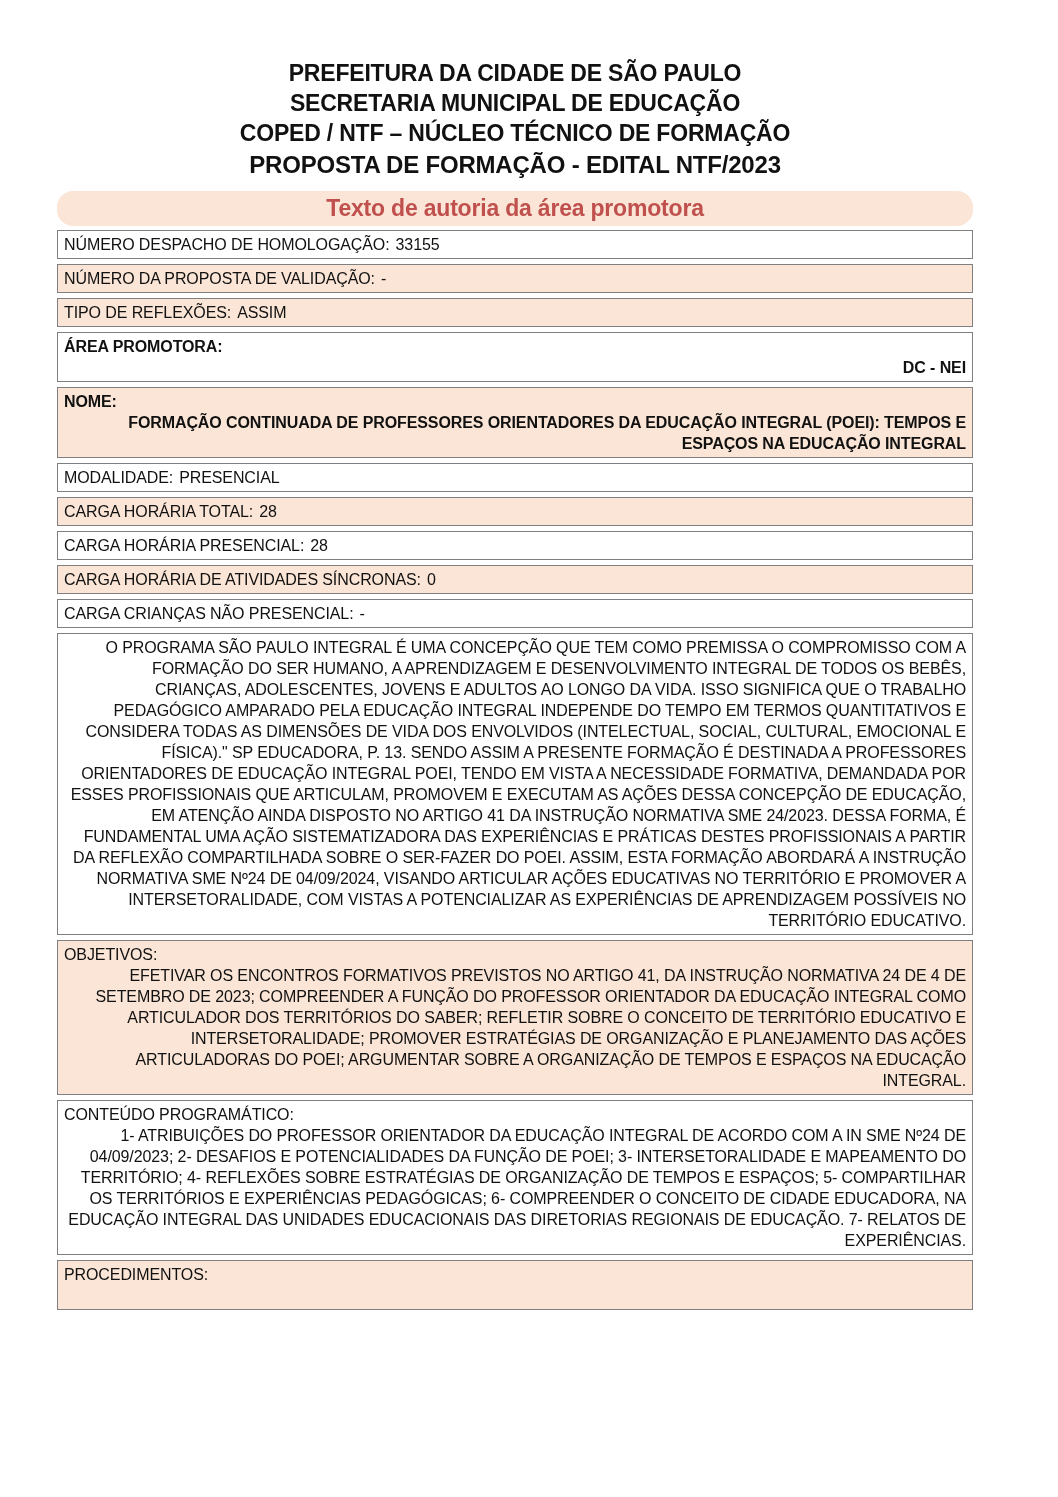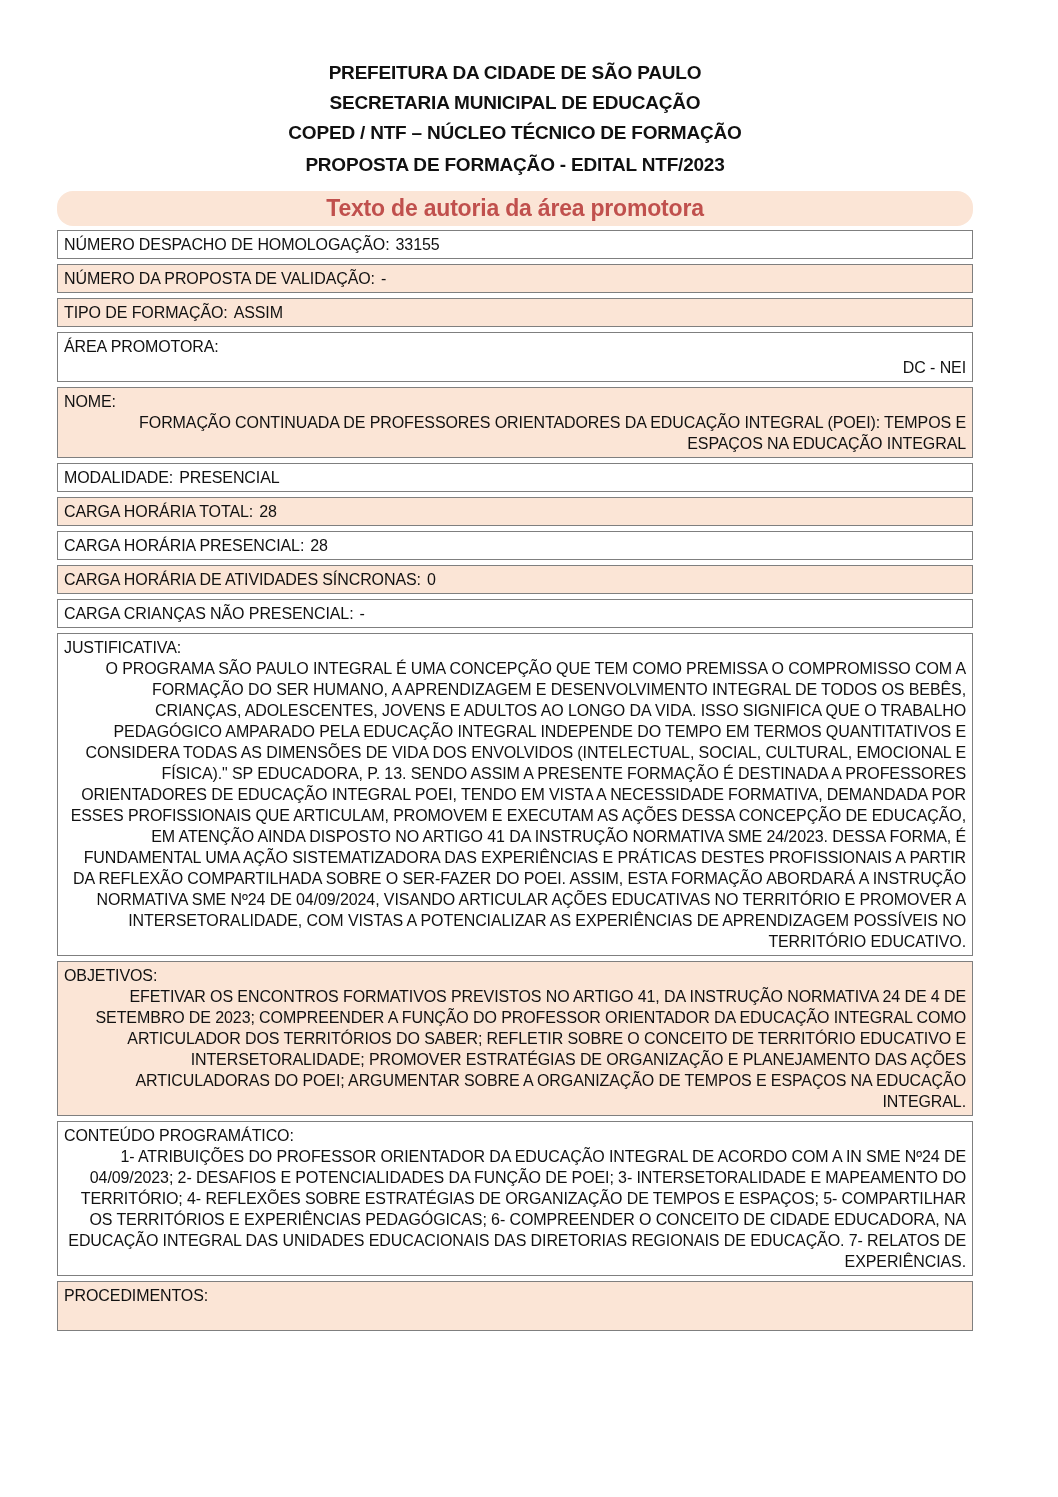--- a/index.html
+++ b/index.html
@@ -11,41 +11,41 @@
   }
   *{box-sizing:border-box;margin:0;padding:0;}
   html,body{background:#ffffff;}
   body{
     width:1058px;height:1497px;overflow:hidden;
     font-family:"Liberation Sans","DejaVu Sans",sans-serif;
     color:var(--text);
   }
   .page{width:1058px;height:1497px;padding-top:58px;}
   .header{width:916px;margin:0 0 0 57px;text-align:center;}
-  .hline{font-weight:bold;font-size:19px;line-height:30px;letter-spacing:-0.2px;}
-  .htitle{font-weight:bold;font-size:19px;line-height:33px;letter-spacing:-0.2px;}
+  .hline{font-weight:bold;font-size:23px;line-height:30px;letter-spacing:-0.2px;}
+  .htitle{font-weight:bold;font-size:24px;line-height:33px;letter-spacing:-0.2px;}
   .content{width:916px;margin-left:57px;}
   .banner{
     margin-top:10px;margin-bottom:4px;
     background:var(--banner-bg);
     color:var(--banner-text);
     font-weight:bold;font-size:23px;line-height:35px;height:35px;
     text-align:center;letter-spacing:-0.2px;border-radius:16px;
   }
   .row{
     border:1.5px solid var(--row-border);
     background:#ffffff;
     padding:3px 6px;
     margin-bottom:5px;
     font-size:16px;line-height:21px;
     min-height:28px;
     letter-spacing:-0.1px;
   }
   .row.peach{background:var(--row-highlight-bg);}
-  .row.bold{font-weight:normal;}
+  .row.bold{font-weight:bold;}
   .row .val{margin-left:6px;}
   .row .block-label{display:block;}
   .row .block-val{display:block;text-align:right;}
   .row.tall{min-height:50px;}
 </style>
 </head>
 <body>
 
 <div class="page">
 
@@ -63,21 +63,21 @@
     <div class="row">
       <span class="lbl">NÚMERO DESPACHO DE HOMOLOGAÇÃO:</span><span class="val">33155</span>
     </div>
 
     <div class="row peach">
       <span class="lbl">NÚMERO DA PROPOSTA DE VALIDAÇÃO:</span><span class="val">-</span>
     </div>
 
 
     <div class="row peach">
-      <span class="lbl">TIPO DE FORMAÇÃO:</span><span class="val">ASSIM</span>
+      <span class="lbl">TIPO DE REFLEXÕES:</span><span class="val">ASSIM</span>
     </div>
 
     <div class="row bold">
       <span class="block-label">ÁREA PROMOTORA:</span>
       <span class="block-val">DC - NEI</span>
     </div>
 
     <div class="row peach bold">
       <span class="block-label">NOME:</span>
       <span class="block-val">FORMAÇÃO CONTINUADA DE PROFESSORES ORIENTADORES DA EDUCAÇÃO INTEGRAL (POEI): TEMPOS E ESPAÇOS NA EDUCAÇÃO INTEGRAL</span>
@@ -98,21 +98,20 @@
     <div class="row peach">
       <span class="lbl">CARGA HORÁRIA DE ATIVIDADES SÍNCRONAS:</span><span class="val">0</span>
     </div>
 
     <div class="row">
       <span class="lbl">CARGA CRIANÇAS NÃO PRESENCIAL:</span><span class="val">-</span>
     </div>
 
 
     <div class="row">
-      <span class="block-label">JUSTIFICATIVA:</span>
       <span class="block-val">O PROGRAMA SÃO PAULO INTEGRAL É UMA CONCEPÇÃO QUE TEM COMO PREMISSA O COMPROMISSO COM A FORMAÇÃO DO SER HUMANO, A APRENDIZAGEM E DESENVOLVIMENTO INTEGRAL DE TODOS OS BEBÊS, CRIANÇAS, ADOLESCENTES, JOVENS E ADULTOS AO LONGO DA VIDA. ISSO SIGNIFICA QUE O TRABALHO PEDAGÓGICO AMPARADO PELA EDUCAÇÃO INTEGRAL INDEPENDE DO TEMPO EM TERMOS QUANTITATIVOS E CONSIDERA TODAS AS DIMENSÕES DE VIDA DOS ENVOLVIDOS (INTELECTUAL, SOCIAL, CULTURAL, EMOCIONAL E FÍSICA)." SP EDUCADORA, P. 13. SENDO ASSIM A PRESENTE FORMAÇÃO É DESTINADA A PROFESSORES ORIENTADORES DE EDUCAÇÃO INTEGRAL POEI, TENDO EM VISTA A NECESSIDADE FORMATIVA, DEMANDADA POR ESSES PROFISSIONAIS QUE ARTICULAM, PROMOVEM E EXECUTAM AS AÇÕES DESSA CONCEPÇÃO DE EDUCAÇÃO, EM ATENÇÃO AINDA DISPOSTO NO ARTIGO 41 DA INSTRUÇÃO NORMATIVA SME 24/2023. DESSA FORMA, É FUNDAMENTAL UMA AÇÃO SISTEMATIZADORA DAS EXPERIÊNCIAS E PRÁTICAS DESTES PROFISSIONAIS A PARTIR DA REFLEXÃO COMPARTILHADA SOBRE O SER-FAZER DO POEI. ASSIM, ESTA FORMAÇÃO ABORDARÁ A INSTRUÇÃO NORMATIVA SME Nº24 DE 04/09/2024, VISANDO ARTICULAR AÇÕES EDUCATIVAS NO TERRITÓRIO E PROMOVER A INTERSETORALIDADE, COM VISTAS A POTENCIALIZAR AS EXPERIÊNCIAS DE APRENDIZAGEM POSSÍVEIS NO TERRITÓRIO EDUCATIVO.</span>
     </div>
 
     <div class="row peach">
       <span class="block-label">OBJETIVOS:</span>
       <span class="block-val">EFETIVAR OS ENCONTROS FORMATIVOS PREVISTOS NO ARTIGO 41, DA INSTRUÇÃO NORMATIVA 24 DE 4 DE SETEMBRO DE 2023; COMPREENDER A FUNÇÃO DO PROFESSOR ORIENTADOR DA EDUCAÇÃO INTEGRAL COMO ARTICULADOR DOS TERRITÓRIOS DO SABER; REFLETIR SOBRE O CONCEITO DE TERRITÓRIO EDUCATIVO E INTERSETORALIDADE; PROMOVER ESTRATÉGIAS DE ORGANIZAÇÃO E PLANEJAMENTO DAS AÇÕES ARTICULADORAS DO POEI; ARGUMENTAR SOBRE A ORGANIZAÇÃO DE TEMPOS E ESPAÇOS NA EDUCAÇÃO INTEGRAL.</span>
     </div>
 
     <div class="row">
       <span class="block-label">CONTEÚDO PROGRAMÁTICO:</span>

